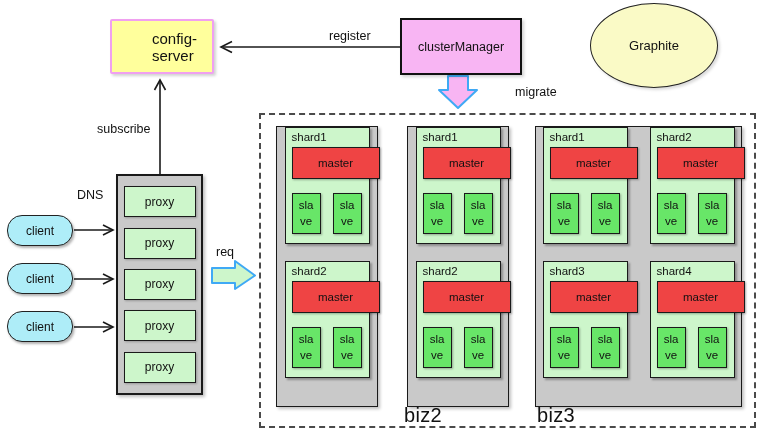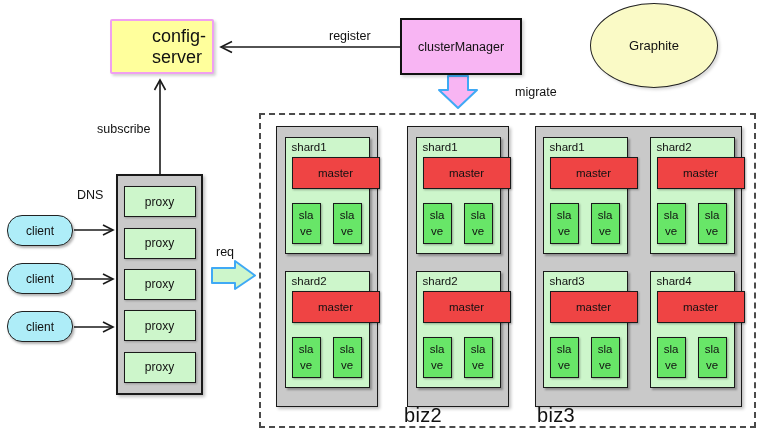--- a/index.html
+++ b/index.html
@@ -4,21 +4,21 @@
 <style>
   html,body { margin:0; padding:0; background:#ffffff; }
   .canvas {
     position:relative; width:763px; height:437px; background:#ffffff;
     font-family:"Liberation Sans", sans-serif; color:#111; overflow:hidden;
   }
   .node { position:absolute; display:flex; align-items:center; justify-content:center; box-sizing:border-box; }
   .config {
     left:110px; top:19px; width:104px; height:55px;
     background:#FFFF9C; border:2px solid #F0A0F0; border-radius:2px;
-    font-size:18px; box-shadow:2px 2px 3px rgba(0,0,0,0.18);padding-left:40px;
+    font-size:15px; box-shadow:2px 2px 3px rgba(0,0,0,0.18);padding-left:40px;
   }
   .cluster-manager {
     left:400px; top:18px; width:122px; height:57px;
     background:#F8B5F3; border:2px solid #111;
     font-size:12.5px; box-shadow:2px 2px 3px rgba(0,0,0,0.18);
   }
   .graphite {
     left:590px; top:3px; width:128px; height:85px;
     background:#FAFAC6; border:1.5px solid #222; border-radius:50%;
     font-size:13px; box-shadow:2px 2px 3px rgba(0,0,0,0.15);
@@ -42,21 +42,21 @@
     box-shadow:1px 1px 2px rgba(0,0,0,0.25);
   }
   .dashed-zone {
     position:absolute; left:259px; top:113px; width:497px; height:315px;
     border:2px dashed #4a4a4a; box-sizing:border-box;
   }
   .biz {
     position:absolute; background:#C9C9C9; border:1.5px solid #1a1a1a; box-sizing:border-box;
     top:126px; height:281px;
     display:grid; grid-auto-rows:117px; row-gap:17px; column-gap:22px;
-    padding-top:10px; justify-content:center; align-content:start;
+    justify-content:center; align-content:start;
     box-shadow:2px 2px 3px rgba(0,0,0,0.25);
   }
   .biz-1 { left:276px; width:102px; grid-template-columns:85px; }
   .biz-2 { left:407px; width:102px; grid-template-columns:85px; }
   .biz-3 { left:535px; width:207px; grid-template-columns:85px 85px; }
   .shard {
     position:relative; width:85px; height:117px; box-sizing:border-box;
     background:#CDF6CB; border:1.5px solid #1a1a1a;
     box-shadow:1.5px 1.5px 2px rgba(0,0,0,0.3);
   }

